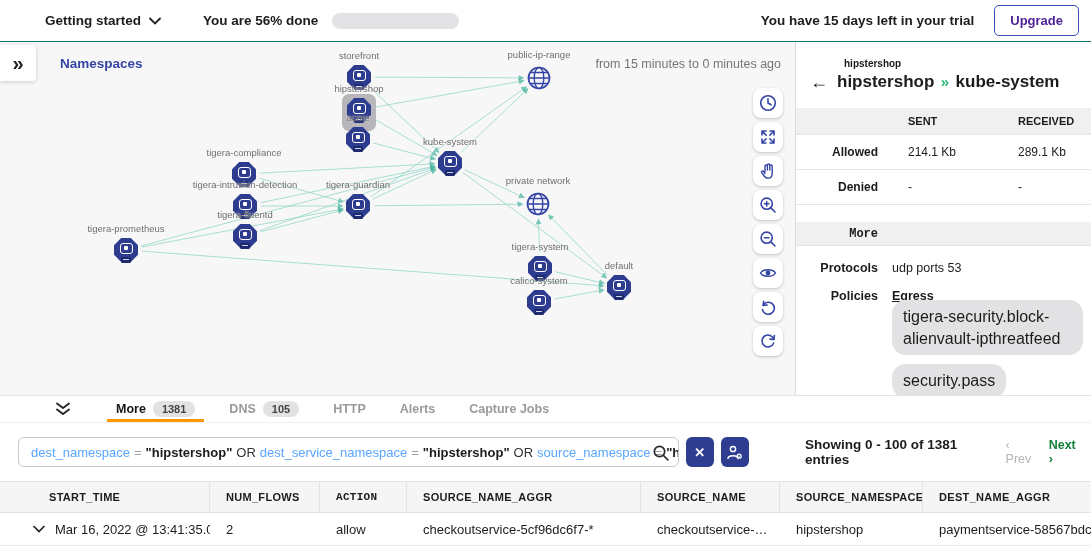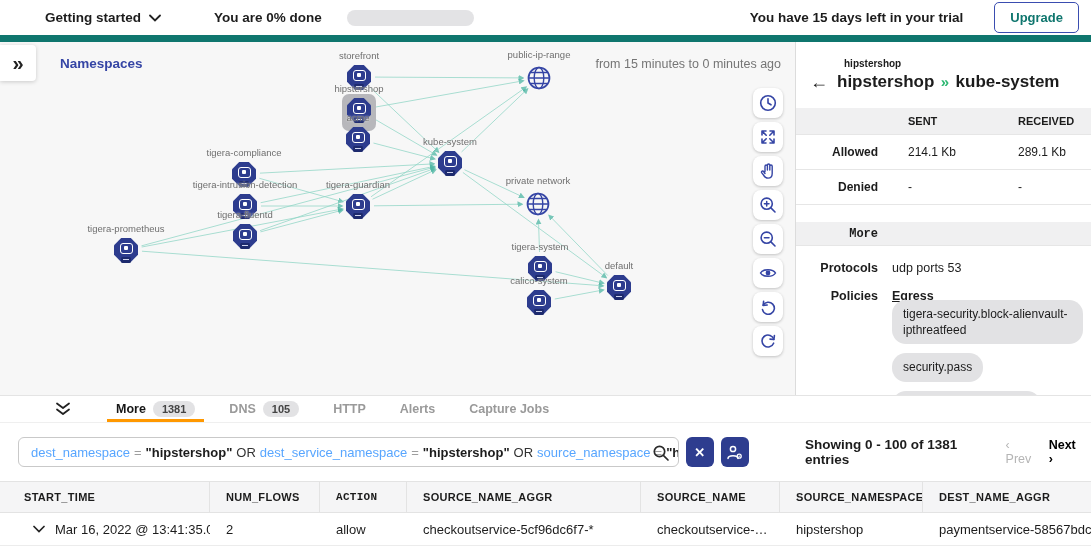--- a/index.html
+++ b/index.html
@@ -2,28 +2,28 @@
 <html><head>
 <meta charset="utf-8">
 <style>
   * { box-sizing: border-box; margin: 0; padding: 0; }
   html,body { background:#fff; }
   body { font-family: "Liberation Sans", "DejaVu Sans", sans-serif; color:#1c1c1c; }
   #app { position:relative; width:1091px; height:551px; background:#fff; overflow:hidden; }
 
   
   .topbar { position:absolute; top:0; left:0; width:1091px; height:42px; background:#fff;
-            border-bottom:7px solid #0f766e; display:flex; align-items:center;gap:11px; }
+            border-bottom:1px solid #0f766e; display:flex; align-items:center; }
   .gs-wrap { display:flex; align-items:center; gap:8px; margin-left:45px; cursor:pointer; }
   .gs-label { font-size:13.5px; font-weight:bold; }
   .chev-svg { display:inline-block; }
   .progress-label { font-size:13.5px; font-weight:bold; margin-left:42px; }
   .progress-track { width:127px; height:16px; border-radius:8px; background:#e3e3e5; margin-left:14px; }
   .trial-text { font-size:13.5px; font-weight:bold; margin-left:auto; }
-  .upgrade-btn { margin-left:20px; margin-right:12px; border:1.5px solid #3a4db0; color:#0f766e;
+  .upgrade-btn { margin-left:20px; margin-right:12px; border:1.5px solid #3a4db0; color:#4c1d95;
                  background:#fff; font-weight:bold; font-size:13px; padding:7px 15px; border-radius:5px; cursor:pointer; }
 
   
   .main { position:absolute; top:42px; left:0; width:1091px; height:353px; display:flex; }
 
   
   .graph-panel { position:relative; width:795px; height:353px; background:#f7f7f7; overflow:hidden; }
   .expand-box { position:absolute; left:0; top:3px; width:36px; height:36px; background:#fff;
                 border-radius:0 4px 4px 0; box-shadow:0 1px 4px rgba(0,0,0,.18); display:flex;
                 align-items:center; justify-content:center; font-size:20px; font-weight:bold; color:#222; cursor:pointer; }
@@ -59,21 +59,21 @@
   .stats .sdata { height:35px; border-bottom:1px solid #e6e6e6; }
   .stats .lab { text-align:right; font-weight:bold; padding-right:14px; }
   .stats .val { padding-left:16px; }
   .more-band { position:absolute; left:0; top:180px; width:296px; height:24px; background:#f0f0f1;
                border-bottom:1px solid #e6e6e6; display:flex; align-items:center;font-family:Liberation Mono, monospace; }
   .more-band span { width:82px; text-align:right; font-weight:bold; font-size:12px; }
   .kv { position:absolute; left:0; width:296px; display:flex; font-size:12.5px; }
   .kv .klab { width:82px; text-align:right; font-weight:bold; flex:none; }
   .kv .kval { padding-left:14px; }
   .pol-pills { position:absolute; left:82px; top:258px; width:205px; display:flex; flex-direction:column; gap:9px; padding-left:14px; }
-  .pill { background:#e2e2e4; border-radius:14px; padding:6px 11px; font-size:12px; line-height:1.35; width:fit-content; max-width:205px; }
+  .pill { background:#e2e2e4; border-radius:14px; padding:6px 11px; font-size:16px; line-height:1.35; width:fit-content; max-width:205px; }
 
   
   .tabs-bar { position:absolute; top:395px; left:0; width:1091px; height:28px; background:#fff;
               border-top:1px solid #e4e4e4; border-bottom:1px solid #efefef; display:flex; align-items:center; }
   .collapse-btn { margin-left:55px; background:none; border:none; cursor:pointer; display:flex; align-items:center; }
   .tabs-wrap { display:flex; align-items:stretch; height:100%; margin-left:28px; }
   .tab { position:relative; display:flex; align-items:center; gap:7px; padding:0 17px; font-size:12.5px;
          font-weight:bold; color:#9a9a9a; cursor:pointer; }
   .tab.active { color:#161616; }
   .tab.active::after { content:""; position:absolute; left:8px; right:8px; bottom:0; height:3px; background:#ff9800; }
@@ -91,47 +91,47 @@
   .tok-value { color:#1c1c1c; font-weight:bold; }
   .tok-keyword { color:#333; }
   .qsearch-icon { position:absolute; right:8px; top:6px; }
   .sq-btn { width:30px; height:30px; background:#2e3d8f; border:none; border-radius:6px; color:#fff;
             display:flex; align-items:center; justify-content:center; cursor:pointer; }
   .clear-btn { margin-left:7px; font-size:13px; font-weight:bold; }
   .user-btn { margin-left:7px; }
   .showing-text { margin-left:56px; font-size:13.5px; font-weight:bold; }
   .pager { margin-left:12px; margin-right:10px; display:flex; align-items:center; gap:12px; font-size:12.5px; }
   .prev-link { color:#b5b5b5; cursor:default; }
-  .next-link { color:#000000; font-weight:bold; cursor:pointer; }
+  .next-link { color:#15803d; font-weight:bold; cursor:pointer; }
 
   
   .flows-table { position:absolute; top:481px; left:0; width:1091px; }
   .ft-header { display:flex; background:#f5f5f6; border-top:1px solid #e3e3e3; border-bottom:1px solid #e3e3e3; height:32px; }
   .ft-hcell { display:flex; align-items:center; font-size:11px; font-weight:bold; letter-spacing:.3px;
               border-right:1px solid #e3e3e3; padding-left:16px; flex:none; overflow:hidden; }
   .ft-hcell:last-child { border-right:none; }
-  .ft-hcell:first-child { padding-left:24px; }
+  .ft-hcell:first-child { padding-left:49px; }
   .ft-row { display:flex; background:#fff; height:33px; border-bottom:1px solid #ececec; }
   .ft-cell { display:flex; align-items:center; font-size:13px; padding-left:16px; flex:none; overflow:hidden; white-space:nowrap; }
   .ft-cell:first-child { padding-left:33px; gap:10px; }
   .row-chev { flex:none; display:flex; cursor:pointer; }
 </style>
 </head>
 <body>
 
 <div id="app">
 
   <div class="topbar">
     <div class="gs-wrap">
       <span class="gs-label">Getting started</span>
       <svg class="chev-svg" width="12" height="8" viewBox="0 0 12 8">
           <path d="M1 1.5 L6 6.5 L11 1.5" fill="none" stroke="#222" stroke-width="1.8" stroke-linecap="round"></path>
         </svg>
     </div>
-    <span class="progress-label">You are 0% done</span>
+    <span class="progress-label">You are 56% done</span>
     <div class="progress-track"></div>
     <span class="trial-text">You have 15 days left in your trial</span>
     <button class="upgrade-btn">Upgrade</button>
   </div>
 
   <div class="main">
 
     <div class="graph-panel">
       <svg class="edges-svg" width="795" height="353" id="edges-svg">
         <defs>

